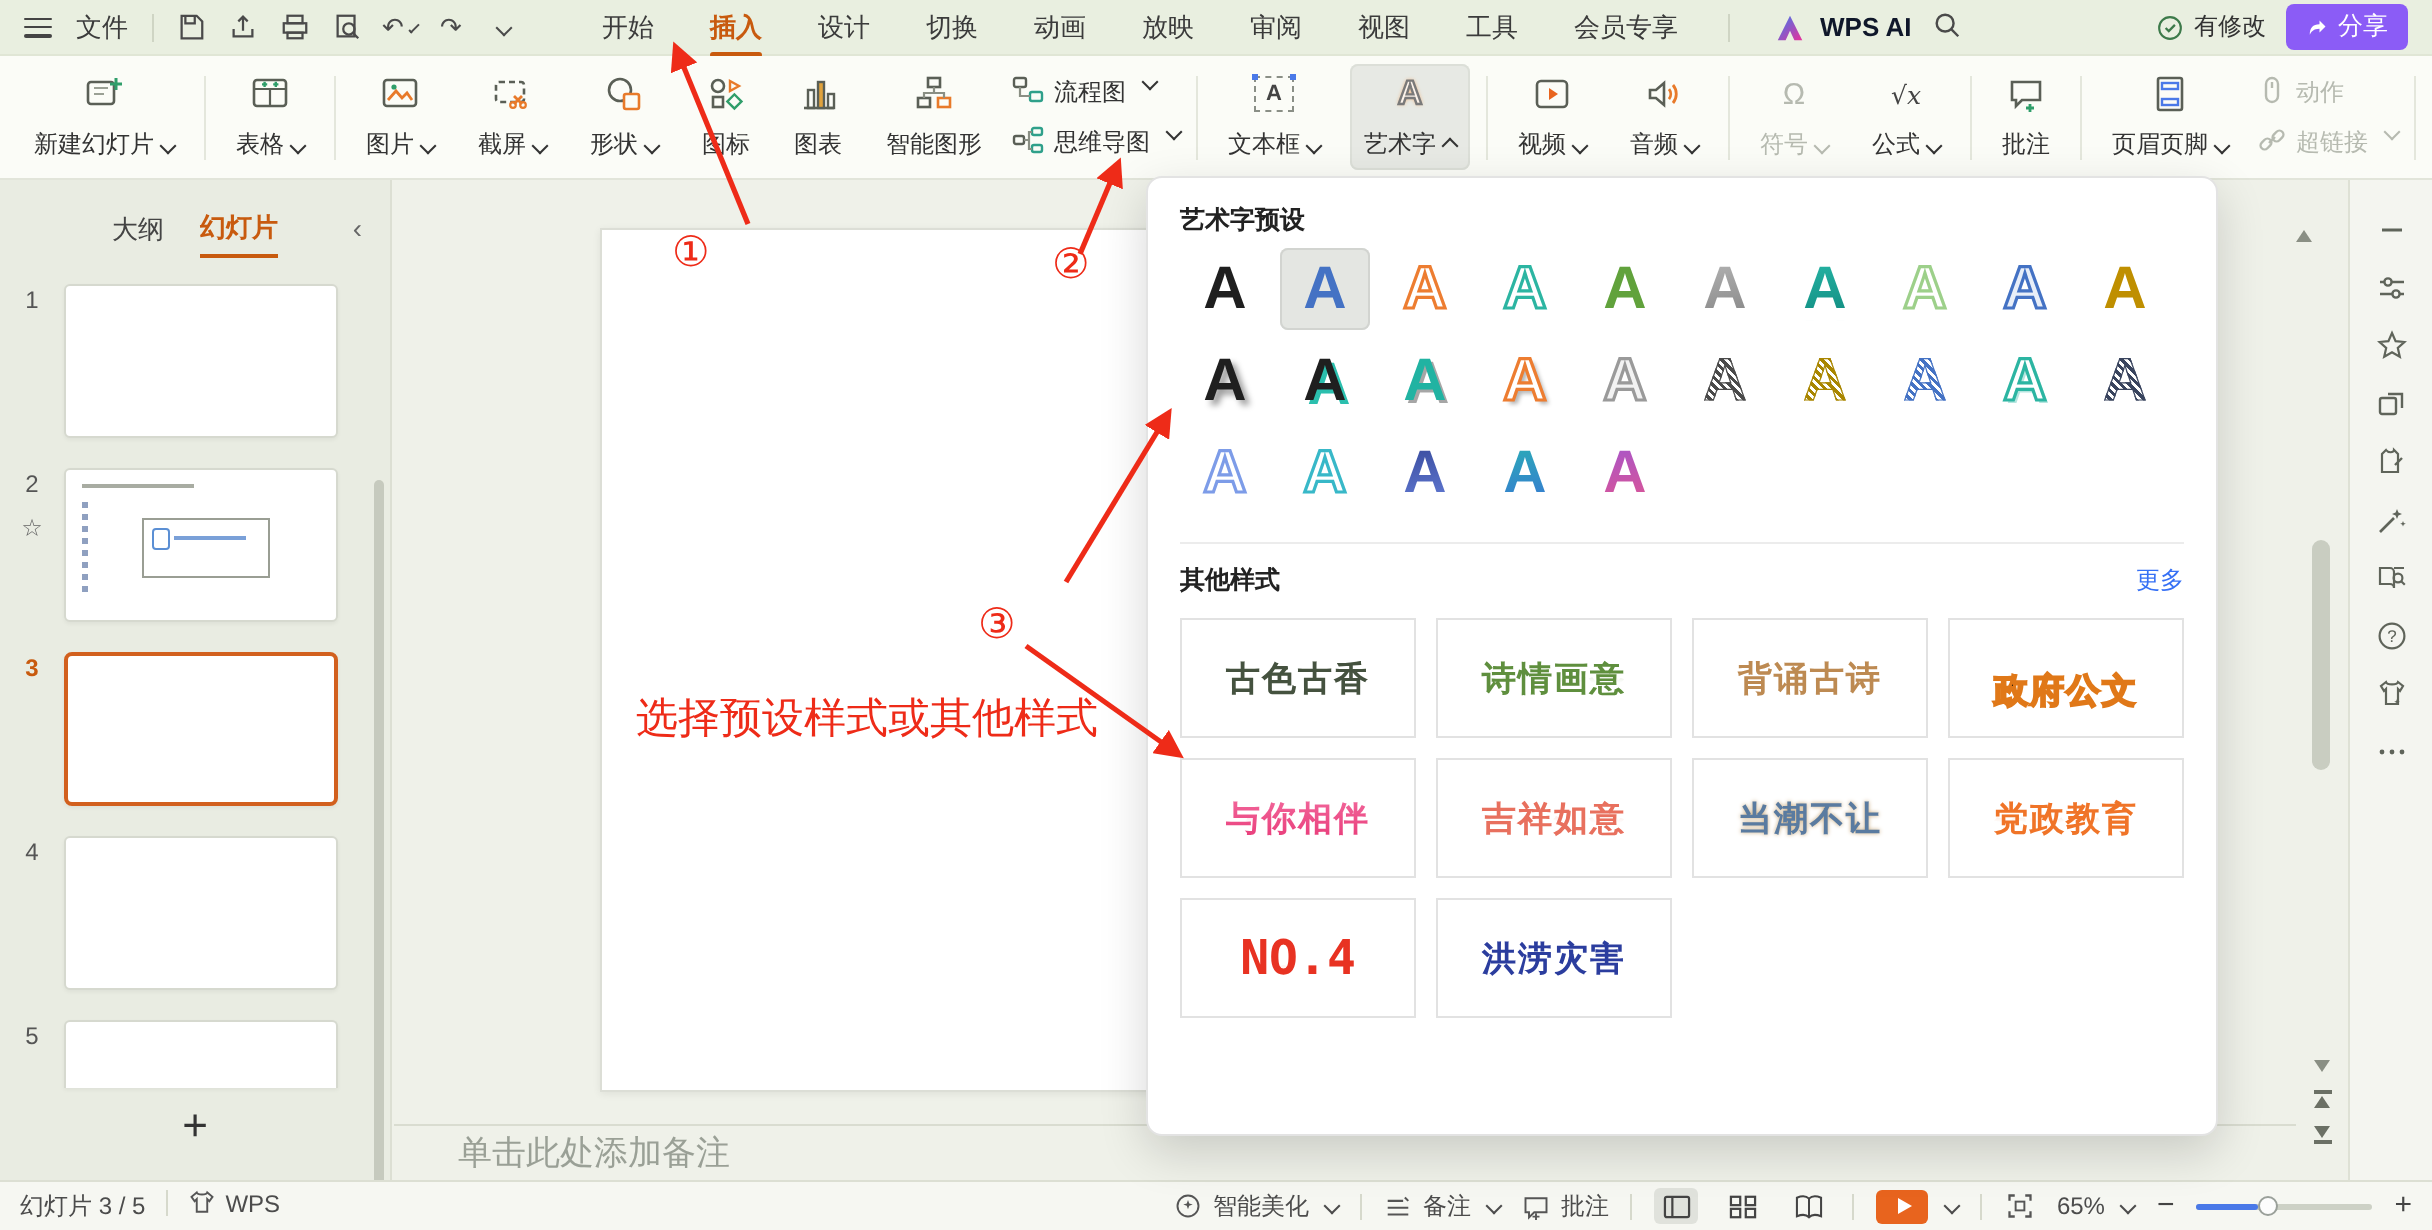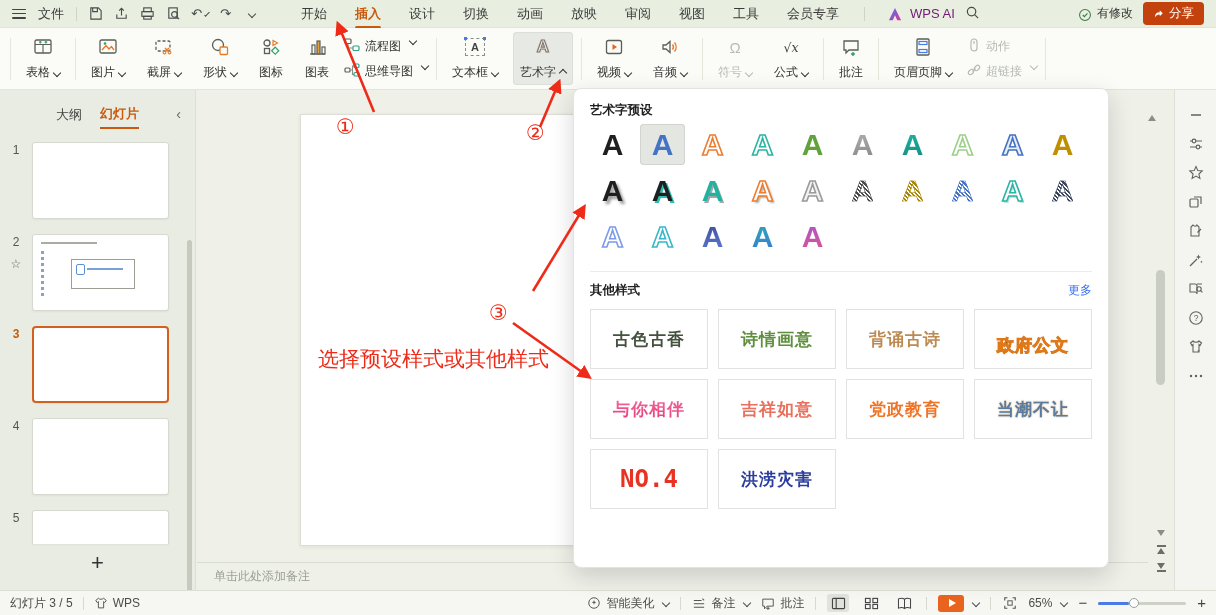--- a/index.html
+++ b/index.html
@@ -15,24 +15,24 @@
   .tb-item{padding:0 6px;cursor:pointer;white-space:nowrap}
   .vsep-s{width:1px;height:14px;background:#cfd5c4;margin:0 6px}
   .qicons{display:flex;align-items:center;gap:9px;margin:0 4px}
   .qicons .qi{width:17px;height:17px;display:flex;align-items:center;justify-content:center;cursor:pointer;color:#4a4a4a;font-size:13px}
   .menu-tabs{display:flex;align-items:flex-start;gap:6px;margin-left:26px}
   .menu-tabs .mtab{padding:3px 11px;cursor:pointer;position:relative;white-space:nowrap}
   .menu-tabs .mtab.active{color:#c85a0e;font-weight:bold}
   .menu-tabs .mtab.active::after{content:"";position:absolute;left:11px;right:11px;bottom:-3px;height:2.5px;background:#c85a0e;border-radius:2px}
   .ai-cluster{display:flex;align-items:center;gap:7px;margin-left:16px}
   .ai-logo{width:16px;height:14px}
-  .ai-label{font-weight:normal;color:#701a75;font-size:13px}
+  .ai-label{font-weight:bold;color:#0f172a;font-size:13px}
   .right-cluster{margin-left:auto;display:flex;align-items:center;gap:10px;padding-right:4px}
-  .modified{display:flex;align-items:flex-end;gap:5px;font-size:12px;color:#333;cursor:pointer}
-  .share-btn{display:flex;align-items:center;gap:4px;background:#c2410c;color:#fff;font-size:12.5px;
+  .modified{display:flex;align-items:center;gap:5px;font-size:12px;color:#333;cursor:pointer}
+  .share-btn{display:flex;align-items:center;gap:4px;background:#8b5cf6;color:#fff;font-size:12.5px;
              padding:3px 10px;border-radius:4px;cursor:pointer}
   .caret{display:inline-block;width:5px;height:5px;border-right:1.2px solid currentColor;border-bottom:1.2px solid currentColor;
          transform:rotate(45deg);margin-left:4px;vertical-align:2px}
   .caret.up{transform:rotate(-135deg);vertical-align:-2px}
   
   .ribbon{position:absolute;left:0;top:28px;width:1216px;height:62px;background:#fbfcf7;border-bottom:1px solid #e2e5da;
           box-sizing:border-box;display:flex;align-items:center;padding:0 10px;gap:8px}
   .vsep{width:1px;height:42px;background:#e4e7dc;flex:none}
   .rbtn{display:flex;flex-direction:column;align-items:center;justify-content:center;gap:6px;padding:4px 7px;border-radius:4px;cursor:pointer;flex:none}
   .rbtn .ricon{height:22px;display:flex;align-items:center;justify-content:center}
@@ -67,21 +67,21 @@
           background:repeating-linear-gradient(180deg,#8fa0c0 0 3px,transparent 3px 6px)}
   .t2-box{position:absolute;left:38px;top:24px;width:62px;height:28px;border:1px solid #9a9e94;background:#fff}
   .t2-box i.b{position:absolute;left:4px;top:4px;width:7px;height:9px;border:1px solid #5b8fd4;border-radius:2px}
   .t2-box i.l{position:absolute;left:15px;top:8px;width:36px;height:2px;background:#7aa0d8}
   .add-slide{position:absolute;left:0;bottom:18px;width:100%;text-align:center;font-size:22px;color:#333;cursor:pointer;line-height:18px}
   .sb-scroll{position:absolute;right:3px;top:150px;width:5px;height:355px;background:#c6cabe;border-radius:3px}
   
   .canvas{position:absolute;left:197px;top:90px;width:951px;height:500px;background:#eff1e9}
   .slide-page{position:absolute;left:300px;top:114px;width:560px;height:432px;background:#fff;border:1px solid #dcded6;box-sizing:border-box;box-shadow:0 1px 4px rgba(0,0,0,.07);z-index:1}
   .notes-bar{position:absolute;left:197px;top:562px;width:951px;height:28px;border-top:1px solid #d9dcd0;box-sizing:border-box;z-index:2}
-  .notes-bar span{display:block;padding-left:17px;line-height:27px;font-size:12px;color:#9aa096;cursor:text}
+  .notes-bar span{display:block;padding-left:32px;line-height:27px;font-size:17px;color:#9aa096;cursor:text}
   
   .rail{position:absolute;left:1148px;top:90px;width:26px;height:500px}
   .tri{width:0;height:0;border-left:4.5px solid transparent;border-right:4.5px solid transparent;margin:0 auto;cursor:pointer}
   .tri.up{border-bottom:6px solid #8a8f84}
   .tri.down{border-top:6px solid #8a8f84}
   .rail-up{position:absolute;top:8px;left:0;width:100%}
   .rail-thumb{position:absolute;top:180px;left:8px;width:9px;height:115px;background:#c9cdc1;border-radius:5px;cursor:pointer}
   .rail-bottom{position:absolute;bottom:18px;left:0;width:100%;display:flex;flex-direction:column;align-items:center;gap:9px}
   .pg{position:relative;width:13px;height:9px;cursor:pointer}
   .pg .bar{position:absolute;left:2px;width:9px;height:1.6px;background:#6b7065}
@@ -101,21 +101,21 @@
   .pdivider{border-top:1px solid #ececec;margin:14px 0 10px}
   .pother{display:flex;justify-content:space-between;align-items:center;font-size:12.5px}
   .pother .ttl{font-weight:bold;color:#222}
   .pother a{color:#3670f5;cursor:pointer;text-decoration:none;font-size:12px}
   .pgrid{display:grid;grid-template-columns:repeat(4,118px);gap:10px;margin-top:10px}
   .style-cell{width:118px;height:60px;border:1px solid #e2e2e2;background:#fff;display:flex;align-items:center;justify-content:center;cursor:pointer;box-sizing:border-box;overflow:hidden}
   .style-cell .sl{font-size:17px;font-weight:bold;letter-spacing:1px;white-space:nowrap}
   
   .statusbar{position:absolute;left:0;top:590px;width:1216px;height:25px;background:#f6f7f2;border-top:1px solid #dcdfd3;
              box-sizing:border-box;display:flex;align-items:center;font-size:12px;color:#4c4c4c;padding:0 10px}
-  .st-left{display:flex;align-items:center;gap:10px}
+  .st-left{display:flex;align-items:flex-start;gap:10px}
   .st-right{margin-left:auto;display:flex;align-items:center;gap:11px}
   .st-sep{width:1px;height:13px;background:#d6d9cc}
   .st-item{display:flex;align-items:center;gap:5px;cursor:pointer;white-space:nowrap}
   .view-ic{width:22px;height:18px;display:flex;align-items:center;justify-content:center;border-radius:3px;cursor:pointer}
   .view-ic.active{background:#e0e2dc}
   .play-btn{width:26px;height:17px;background:#e8641e;border-radius:3px;display:flex;align-items:center;justify-content:center;cursor:pointer}
   .play-btn i{width:0;height:0;border-left:7px solid #fff;border-top:4.5px solid transparent;border-bottom:4.5px solid transparent;margin-left:2px}
   .zoom-track{position:relative;width:88px;height:3px;background:#cdd1c6;border-radius:2px;cursor:pointer}
   .zoom-track .fill{position:absolute;left:0;top:0;height:3px;width:35%;background:#4a79e8;border-radius:2px}
   .zoom-track .knob{position:absolute;left:35%;top:-4px;width:10px;height:10px;background:#fdfdfd;border:1px solid #9aa09a;border-radius:50%;box-sizing:border-box}
@@ -209,20 +209,33 @@
     <span class="share-btn">
       <svg width="12" height="12" viewBox="0 0 16 16">
           <path d="M9 3 13 7 9 11 V8.5 C5 8.5 3.5 10.5 2.5 12.5 C2.5 8 4.5 5.5 9 5.5 Z" fill="#fff"></path>
         </svg>
       <span>分享</span>
     </span>
   </span>
 </div>
 
 <div class="ribbon">
+  <div class="rbtn">
+    <span class="ricon">
+        <svg width="22" height="22" viewBox="0 0 22 22">
+          <rect x="3" y="5" width="13" height="11" rx="1.5" fill="none" stroke="#5a5f56" stroke-width="1.3"></rect>
+          <path d="M6 8h7M6 11h5" stroke="#9aa094" stroke-width="1.1"></path>
+          <path d="M17 3v6M14 6h6" stroke="#2f9e6a" stroke-width="1.5"></path>
+        </svg>
+      </span>
+    <span class="rlabel">
+        <span>新建幻灯片</span>
+        <i class="caret"></i>
+      </span>
+  </div>
   <i class="vsep"></i>
   <div class="rbtn">
     <span class="ricon">
         <svg width="22" height="22" viewBox="0 0 22 22">
           <rect x="3" y="4" width="16" height="13" rx="1.5" fill="none" stroke="#5a5f56" stroke-width="1.3"></rect>
           <path d="M3 8.5h16M11 8.5V17" stroke="#5a5f56" stroke-width="1.1"></path>
           <path d="M7 6.2h2.6M8.3 4.9v2.6M12.6 6.2h2.6M13.9 4.9v2.6" stroke="#2f9e6a" stroke-width="1.2"></path>
         </svg>
       </span>
     <span class="rlabel">
@@ -287,20 +300,33 @@
     <span class="ricon">
         <svg width="22" height="22" viewBox="0 0 22 22">
           <path d="M4 18h15" stroke="#5a5f56" stroke-width="1.3"></path>
           <rect x="6" y="9" width="3" height="9" fill="none" stroke="#5a5f56" stroke-width="1.2"></rect>
           <rect x="11" y="5" width="3" height="13" fill="#e0a23c" stroke="#5a5f56" stroke-width="1.2"></rect>
           <rect x="16" y="11" width="3" height="7" fill="none" stroke="#5a5f56" stroke-width="1.2"></rect>
         </svg>
       </span>
     <span class="rlabel">
         <span>图表</span>
+      </span>
+  </div>
+  <div class="rbtn">
+    <span class="ricon">
+        <svg width="22" height="22" viewBox="0 0 22 22">
+          <rect x="8" y="3" width="6" height="4.5" fill="none" stroke="#5a5f56" stroke-width="1.3"></rect>
+          <rect x="3" y="13" width="6" height="4.5" fill="none" stroke="#5a5f56" stroke-width="1.3"></rect>
+          <rect x="13" y="13" width="6" height="4.5" fill="none" stroke="#e87a2a" stroke-width="1.3"></rect>
+          <path d="M11 7.5v3M6 13v-2.5h10V13" fill="none" stroke="#8a8f84" stroke-width="1.1"></path>
+        </svg>
+      </span>
+    <span class="rlabel">
+        <span>智能图形</span>
       </span>
   </div>
   <div class="rstack">
     <span class="rsmall">
       <svg width="16" height="14" viewBox="0 0 16 14">
           <rect x="1" y="1" width="6" height="4.5" rx="1" fill="none" stroke="#5a5f56" stroke-width="1.2"></rect>
           <rect x="9" y="8" width="6" height="4.5" rx="1" fill="none" stroke="#2fa08a" stroke-width="1.2"></rect>
           <path d="M4 5.5V10h5" fill="none" stroke="#8a8f84" stroke-width="1.1"></path>
         </svg>
       <span>流程图</span>
@@ -616,24 +642,24 @@
       <div class="style-cell">
         <span class="sl" style="color: #000000; margin-top: 12px; -webkit-text-stroke: 1px rgb(224, 120, 24);">政府公文</span>
       </div>
       <div class="style-cell">
         <span class="sl reflect" style="background: linear-gradient(rgb(242, 104, 156), rgb(232, 58, 120)) text; color: transparent;">与你相伴</span>
       </div>
       <div class="style-cell">
         <span class="sl reflect" style="font-family: &quot;DejaVu Serif&quot;, serif; color: rgb(232, 112, 94);">吉祥如意</span>
       </div>
       <div class="style-cell">
+        <span class="sl" style="font-family: &quot;DejaVu Serif&quot;, serif; color: rgb(90, 123, 160); text-shadow: rgb(200, 168, 122) 0px 0px 2px;">当潮不让</span>
+      </div>
+      <div class="style-cell">
         <span class="sl reflect" style="color: rgb(240, 116, 40);">党政教育</span>
-      </div>
-      <div class="style-cell">
-        <span class="sl" style="font-family: &quot;DejaVu Serif&quot;, serif; color: rgb(90, 123, 160); text-shadow: rgb(200, 168, 122) 0px 0px 2px;">当潮不让</span>
       </div>
       <div class="style-cell">
         <span class="sl reflect" style="font-family: &quot;DejaVu Sans Mono&quot;, monospace; font-size: 24px; letter-spacing: 0px; color: rgb(232, 50, 34);">NO.4</span>
       </div>
       <div class="style-cell">
         <span class="sl" style="color: rgb(43, 61, 158);">洪涝灾害</span>
       </div>
     </div>
 </div>
 

